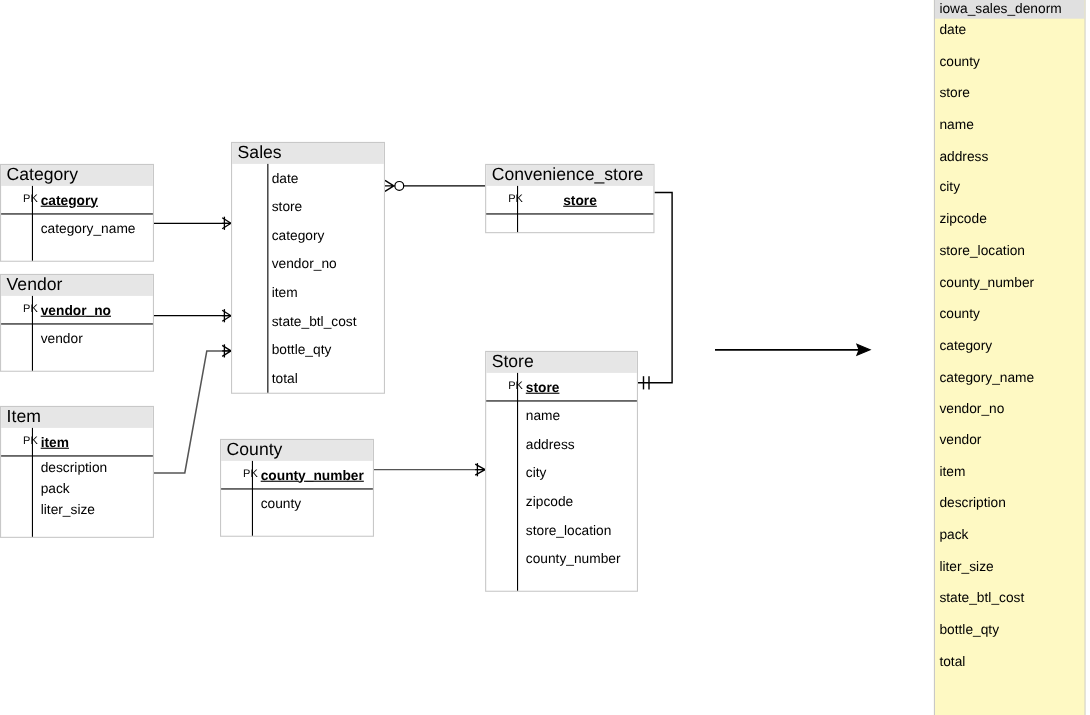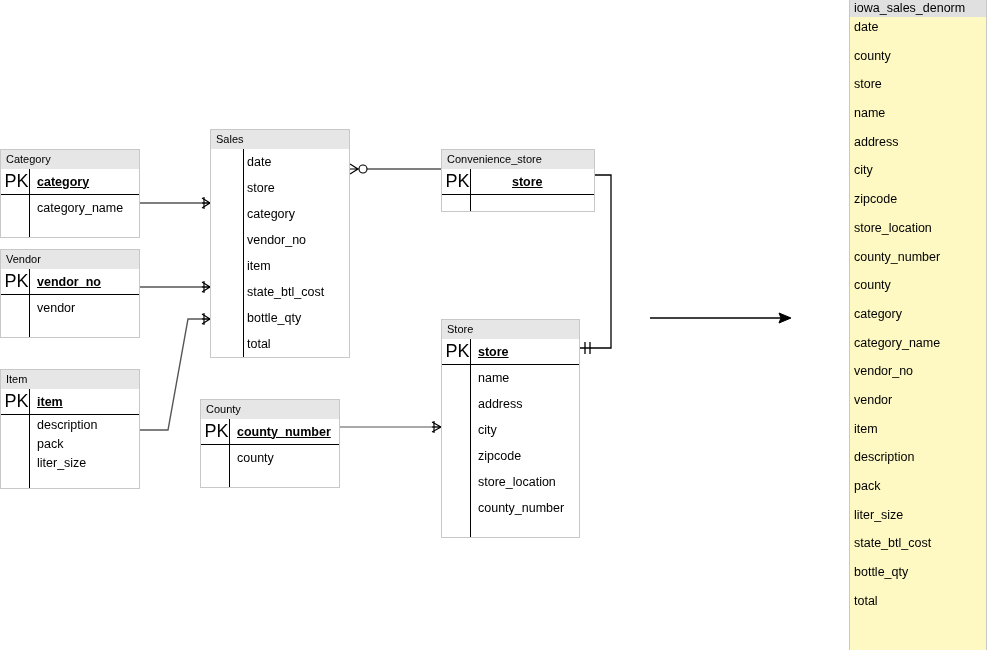--- a/index.html
+++ b/index.html
@@ -39,21 +39,21 @@
     box-sizing: border-box;
     border: 1px solid #c8c8c8;
     background: #ffffff;
   }
   .entity-title {
     box-sizing: border-box;
     height: 19px;
     line-height: 19px;
     background: #e6e6e6;
     padding-left: 5px;
-    font-size: 11px;
+    font-size: 16px;
     white-space: nowrap;
     overflow: hidden;
   }
   .entity-body {
     position: relative;
   }
   
   .entity-body::before {
     content: "";
     position: absolute;
@@ -68,24 +68,23 @@
   .attr-row {
     position: relative;
     display: flex;
     align-items: center;
     height: 26px;
     box-sizing: border-box;
   }
   .attr-key {
     width: 28px;
     flex: 0 0 28px;
-    padding-left: 3px;
-    box-sizing: border-box;
-    font-size: 18px;
-    text-align: center;
+    padding-left: 20px;
+    box-sizing: border-box;
+    font-size: 10px;
   }
   .attr-name {
     padding-left: 8px;
     font-size: 12.5px;
     white-space: nowrap;
   }
   .attr-row.pk {
     border-bottom: 1.6px solid #000000;
   }
   .attr-row.pk .attr-name {

